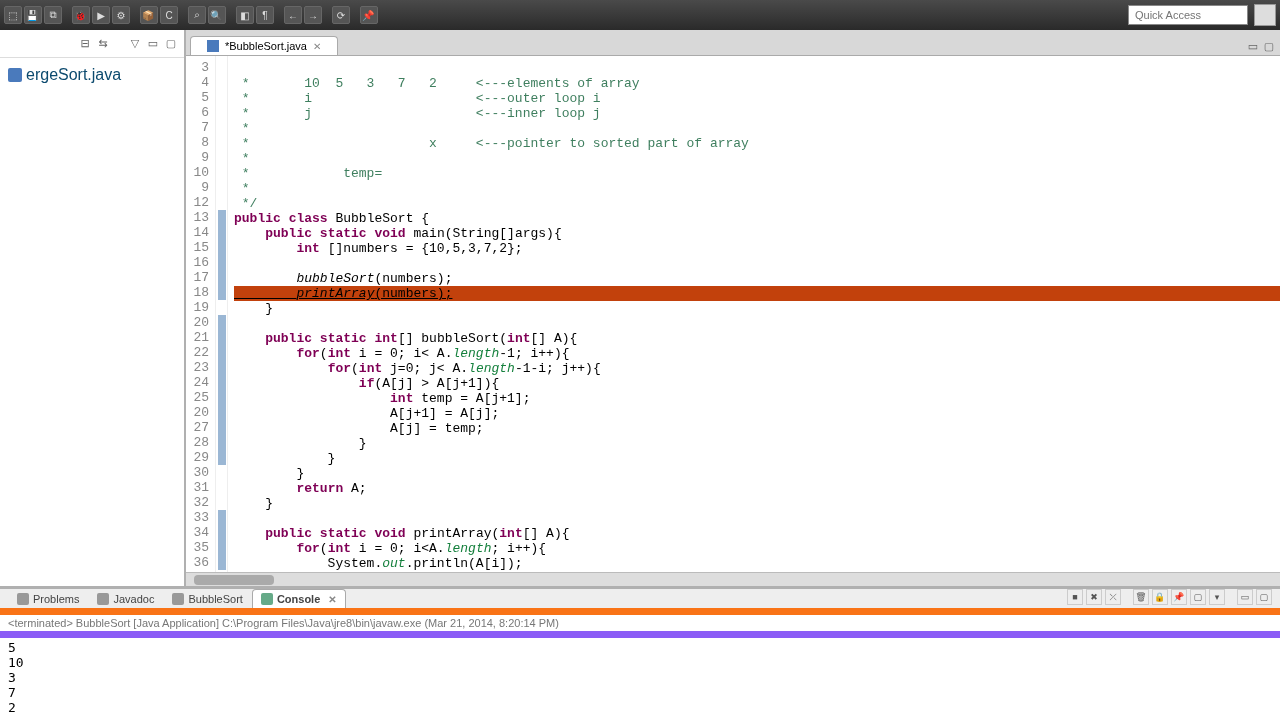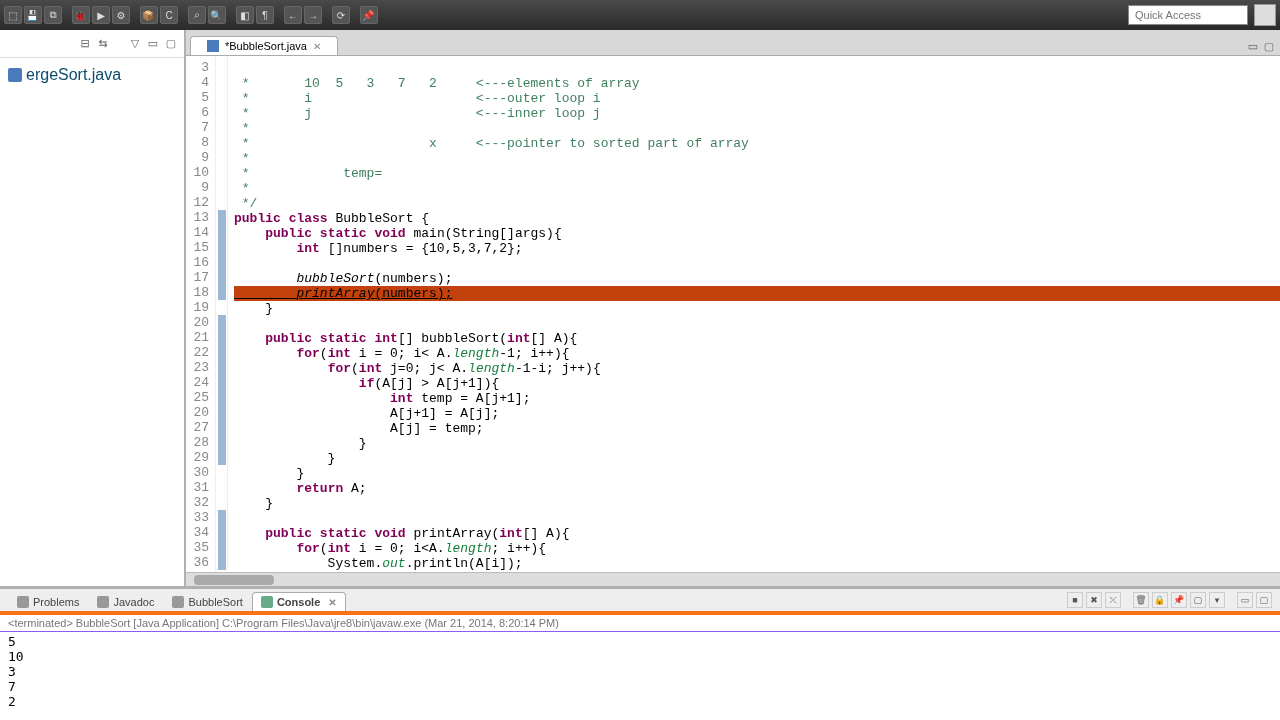--- a/index.html
+++ b/index.html
@@ -185,21 +185,21 @@
     background: #fff;
     display: flex;
     flex-direction: column;
   }
   .bottom-tabs {
     height: 26px;
     display: flex;
     align-items: flex-end;
     padding-left: 8px;
     background: #eee;
-    border-bottom: 4px solid #f97316;
+    border-bottom: 7px solid #f97316;
   }
   .btab {
     padding: 3px 8px;
     font-size: 11px;
     color: #444;
     display: flex; align-items: center; gap: 4px;
     border: 1px solid transparent;
     border-bottom: none;
   }
   .btab.active {
@@ -223,21 +223,21 @@
     width: 16px; height: 16px;
     background: #eee;
     border: 1px solid #ccc;
     display:inline-flex;align-items:center;justify-content:center;
     font-size:9px;color:#555;
   }
   .console-status {
     font-size: 11px;
     color: #777;
     padding: 2px 8px;
-    border-bottom: 1px solid #8b5cf6;
+    border-bottom: 7px solid #8b5cf6;
   }
   .console-out {
     flex: 1;
     font-family: "Consolas", monospace;
     font-size: 13px;
     padding: 2px 8px;
     white-space: pre;
     line-height: 15px;
   }
 </style>

